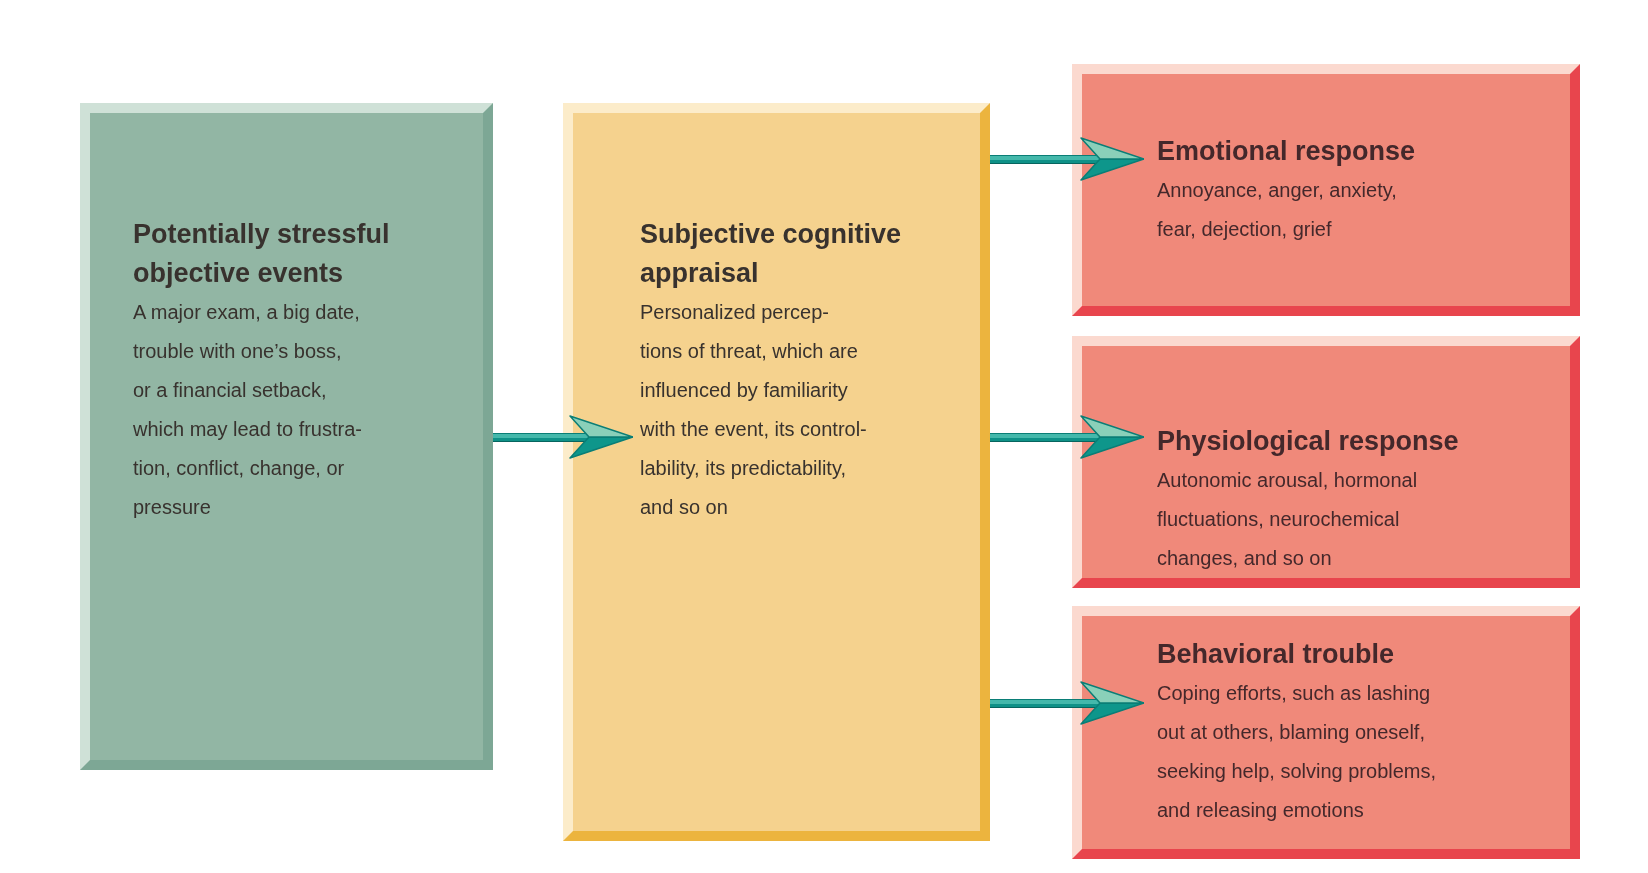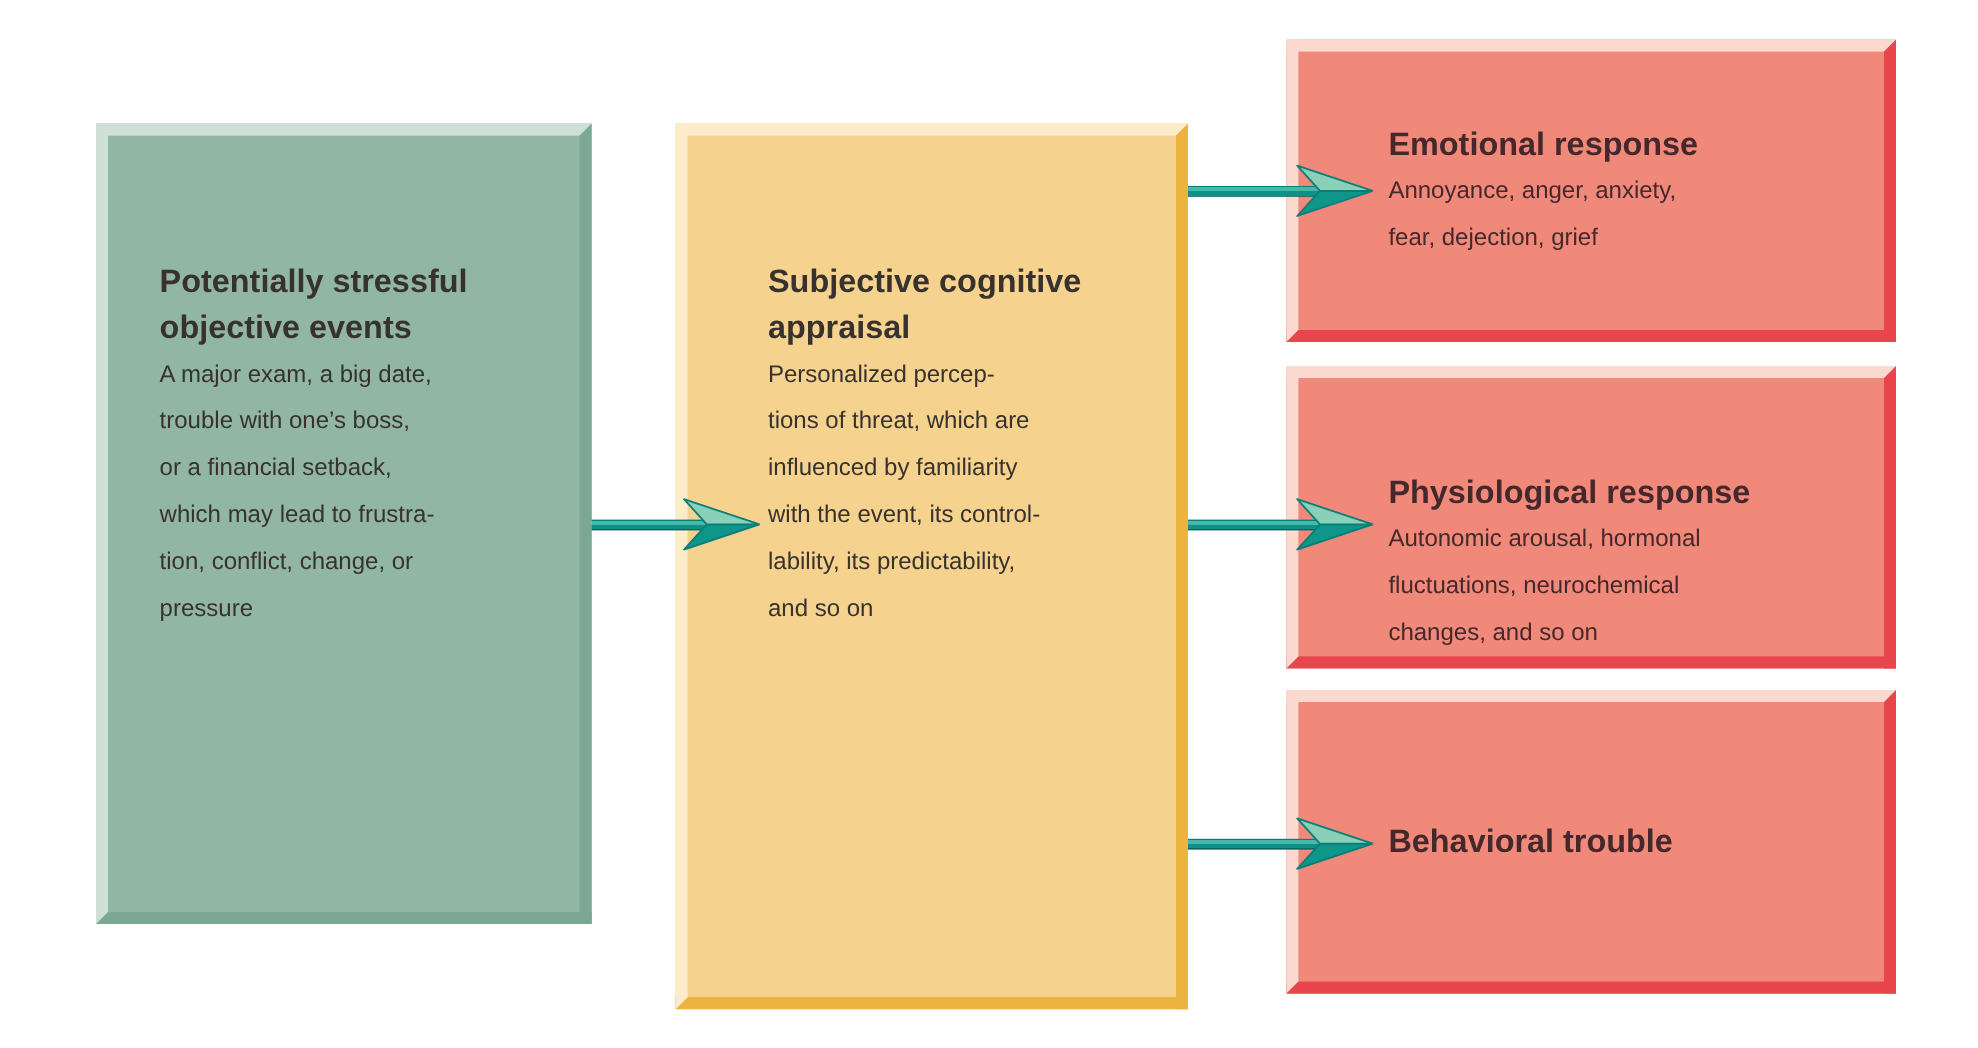--- a/index.html
+++ b/index.html
@@ -25,20 +25,21 @@
     left: 563px; top: 103px; width: 427px; height: 738px;
     background: var(--tan-fill);
     border-color: var(--tan-light) var(--tan-dark) var(--tan-dark) var(--tan-light);
   }
   .box-red {
     left: 1072px; width: 508px;
     background: var(--red-fill);
     border-color: var(--red-light) var(--red-dark) var(--red-dark) var(--red-light);
     display: flex; flex-direction: column; justify-content: center;
     padding-left: 75px;
+    margin-top: 31px;
   }
   .red1 { top: 33px;  height: 252px; }
   .red2 { top: 305px; height: 252px; justify-content: flex-end; }
   .red3 { top: 575px; height: 253px; }
 
   .inner-green { padding: 102px 0 0 43px; }
   .inner-tan   { padding: 102px 5px 0 67px; }
 
   .heading {
     font-size: 27px; line-height: 39px; font-weight: bold;
@@ -106,20 +107,24 @@
 
   <div class="box box-red red2">
     <div class="heading">Physiological response</div>
     <div class="body-text">Autonomic arousal, hormonal
 fluctuations, neurochemical
 changes, and so on</div>
   </div>
 
   <div class="box box-red red3">
     <div class="heading">Behavioral trouble</div>
+    <div class="body-text">Coping efforts, such as lashing
+out at others, blaming oneself,
+seeking help, solving problems,
+and releasing emotions</div>
   </div>
 
   <div class="arrow a1">
     <div class="shaft"></div>
     <svg class="head" viewBox="0 0 66 44">
       <polygon class="head-bot" points="66,22 22,22 3,43"></polygon>
       <polygon class="head-top" points="66,22 3,1 22,22"></polygon>
     </svg>
   </div>
 

